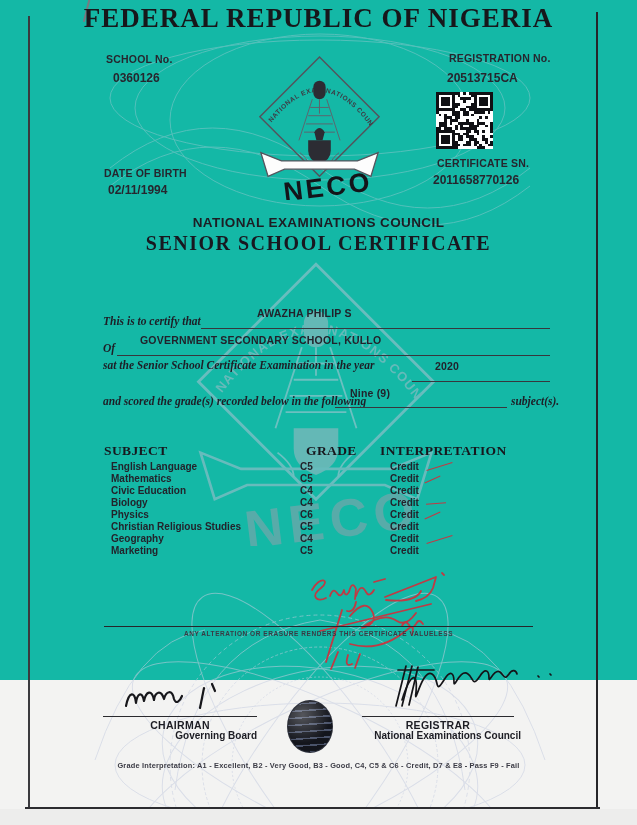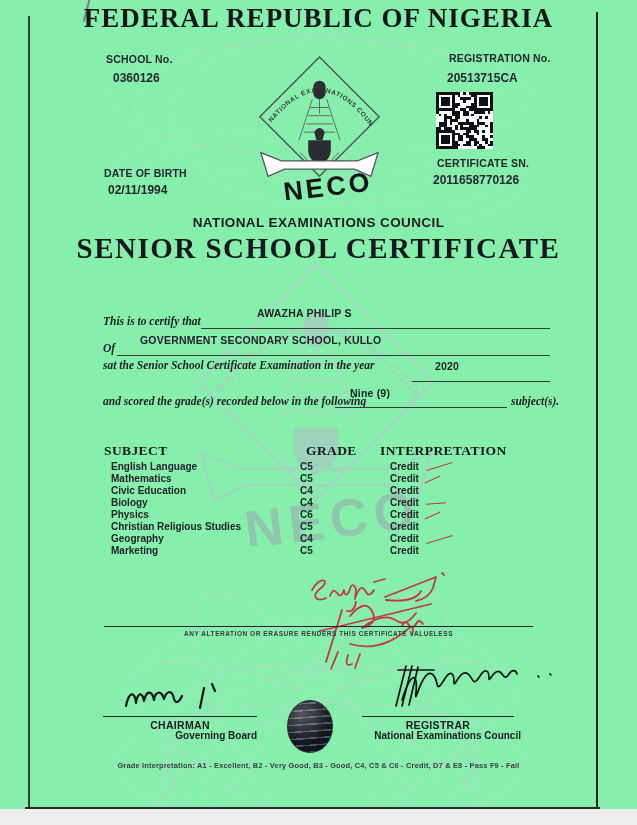--- a/index.html
+++ b/index.html
@@ -10,22 +10,22 @@
     --wm-dark:#a4a9b6;
   }
   html,body{margin:0;padding:0;}
   body{
     width:637px;height:825px;position:relative;overflow:hidden;
     background:#f3f3f2;
     font-family:"Liberation Sans", sans-serif;
     color:var(--ink);
   }
   .paper{
-    position:absolute;left:0;top:0;width:637px;height:825px;
-    background:#86efac;
+    position:absolute;left:0;top:0;width:637px;height:680px;
+    background:#14b8a6;
   }
   
   .b-left{position:absolute;left:28px;top:16px;width:2px;height:792px;background:#3a3a3e;}
   .b-right{position:absolute;left:596px;top:12px;width:2px;height:796px;background:#26262a;}
   .b-bottom{position:absolute;left:25px;top:807px;width:575px;height:2px;background:#2c2c30;}
   .artifact-tl{position:absolute;left:86px;top:-4px;width:1.5px;height:26px;background:#7a7a80;transform:rotate(14deg);}
   .below-scan{position:absolute;left:0;top:809px;width:637px;height:16px;background:#ededec;}
 
   
   .deco{position:absolute;pointer-events:none;}
@@ -59,21 +59,21 @@
   }
   .qr i{display:block;}
   .qr i.b{background:#101014;}
 
   .council-title{
     position:absolute;left:0;top:215px;width:637px;text-align:center;
     font-weight:bold;font-size:13.5px;letter-spacing:.4px;color:#1d1d24;
   }
   .cert-title{
     position:absolute;left:0;top:232px;width:637px;text-align:center;
-    font-family:"Liberation Serif",serif;font-weight:bold;font-size:29px;
+    font-family:"Liberation Serif",serif;font-weight:bold;font-size:20px;
     letter-spacing:1.5px;color:#181820;
   }
 
   
   .c-label{
     position:absolute;font-family:"Liberation Serif",serif;
     font-style:italic;font-weight:bold;font-size:11.5px;color:#1e1e26;
   }
   .c-value{position:absolute;font-weight:bold;font-size:10.5px;color:#22222b;letter-spacing:.2px;}
   .c-line{position:absolute;height:0;border-top:1.4px solid #37373d;}

